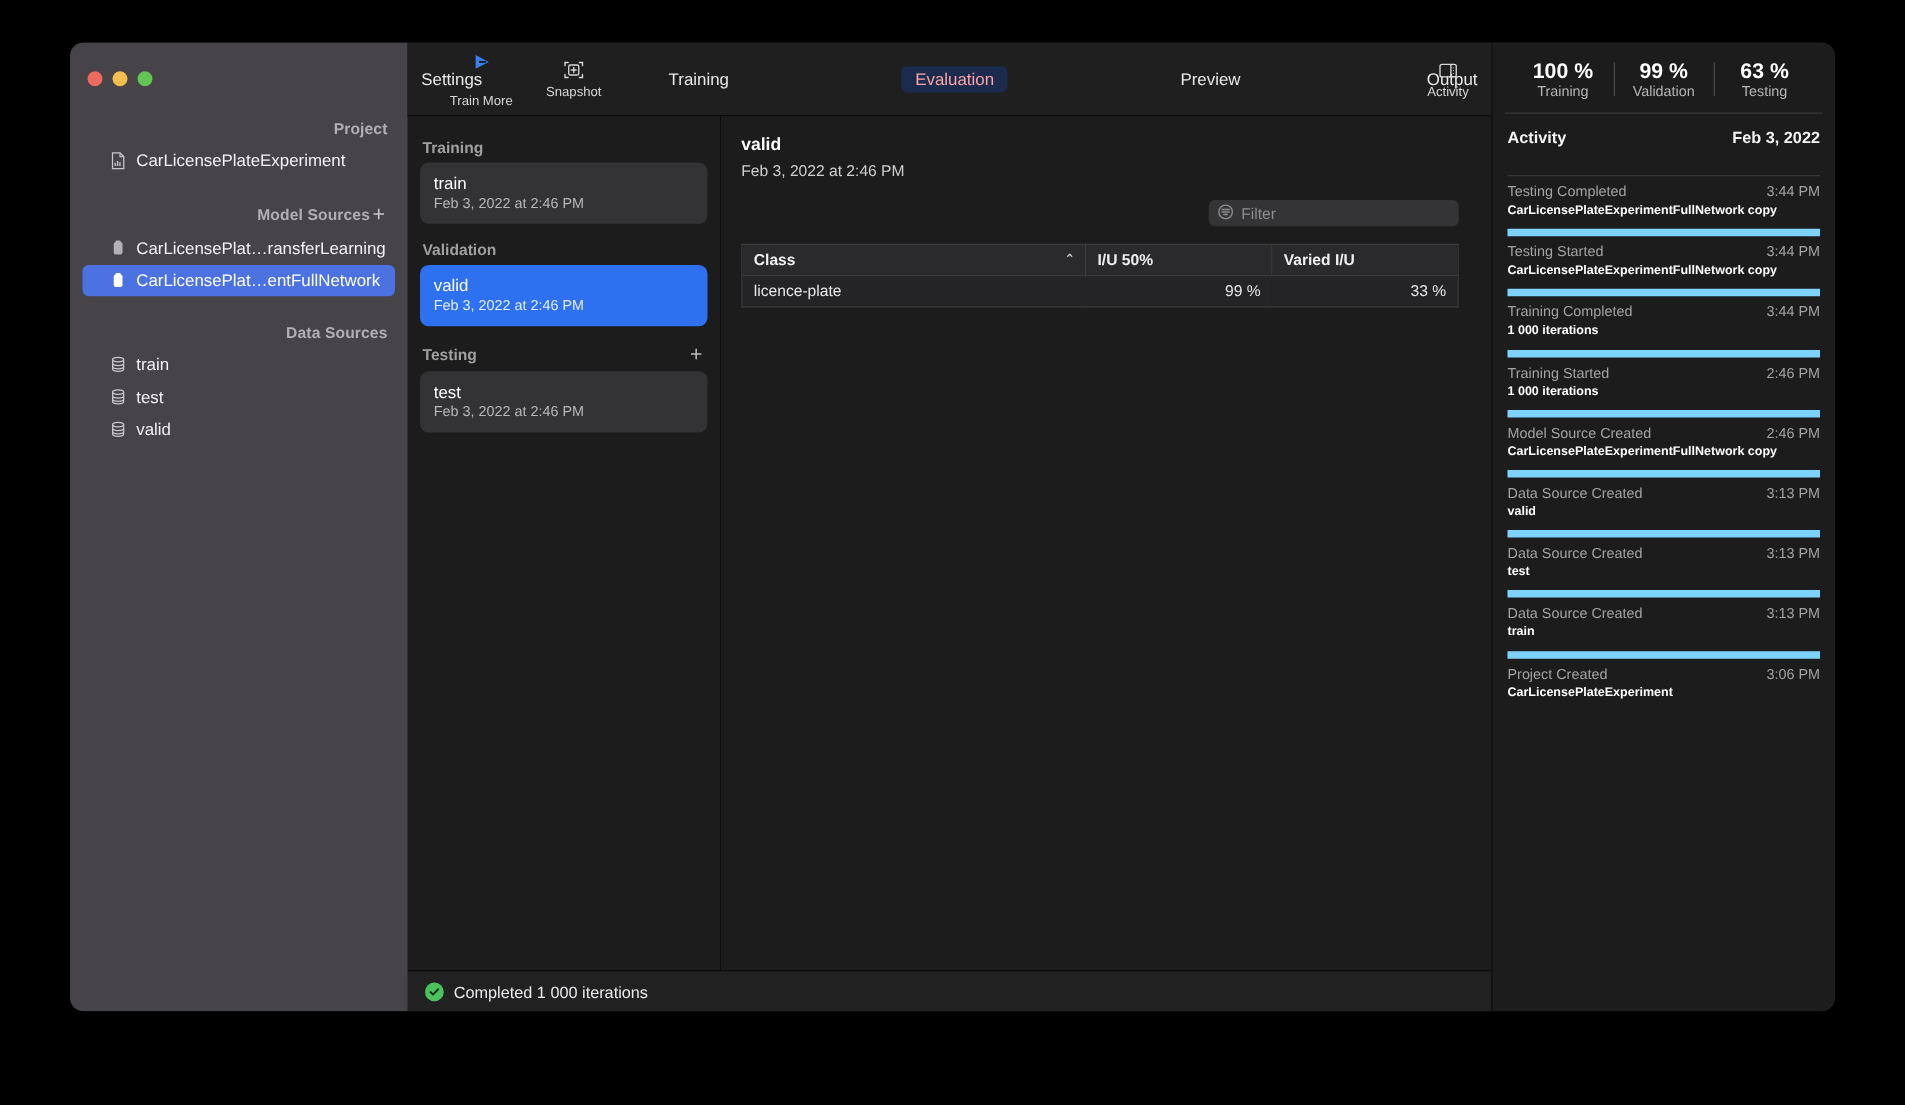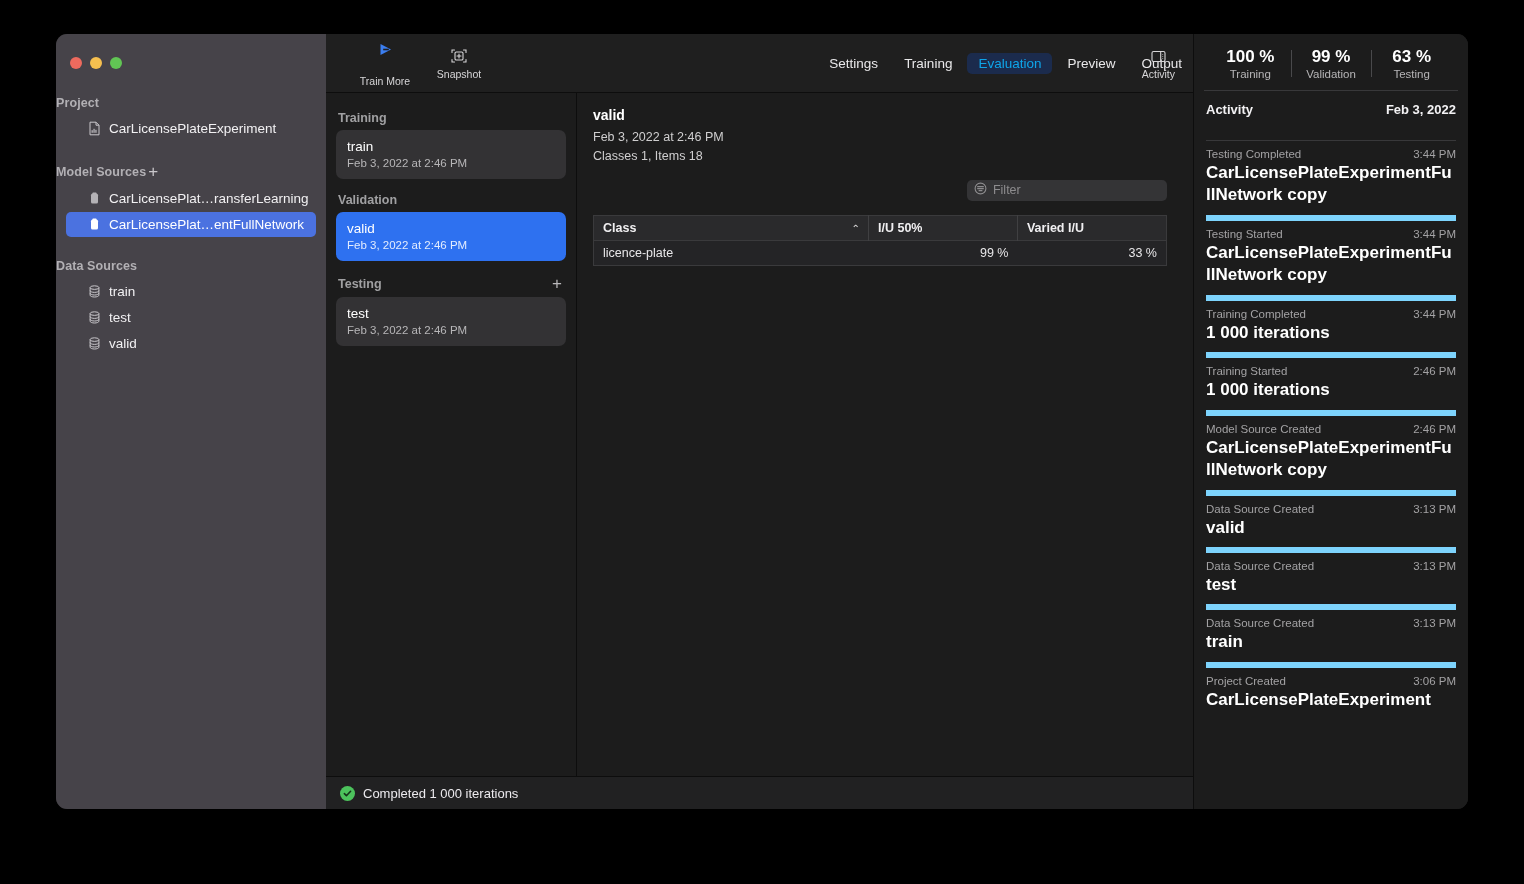--- a/index.html
+++ b/index.html
@@ -38,23 +38,23 @@
   }
   .tl { width: 12px; height: 12px; border-radius: 50%; display:block; }
   .tl.red { background: #ed6a5e; }
   .tl.yellow { background: #f5bf4f; }
   .tl.green { background: #61c554; }
 
   .sb-section {
     color: #b2b0b4;
     font-size: 12.5px;
     font-weight: 600;
-    padding: 0 16px 0 0;
+    padding: 0 16px 0 32px;
     margin-top: 22px; margin-bottom: 6px;
-    display: flex; align-items: center; justify-content: flex-start;
+    display: flex; align-items: center; justify-content: flex-end;
     letter-spacing: 0.1px;
   }
   .sb-section .addbtn {
     color: #c9c7cb; font-size: 17px; line-height: 1;
     font-weight: 300; cursor: default; padding: 0 2px;
   }
   .sb-row {
     display: flex; align-items: center; gap: 7px;
     height: 25px;
     margin: 1px 10px;
@@ -81,31 +81,31 @@
     width: 74px;
     display: flex; flex-direction: column; align-items: center;
     justify-content: center; gap: 2px;
     color: #d7d6d8; font-size: 10.5px;
   }
   .tb-item:first-child { margin-left: 22px; gap: 16px; }
   .tb-icon { height: 20px; display: flex; align-items: center; justify-content: center; }
 
   #tabs {
     position: absolute; left: 0; right: 0;
-    display: flex; justify-content: flex-end; align-items: center; gap: 4px;
+    display: flex; justify-content: space-between; align-items: center; gap: 4px;
     pointer-events: none;
   }
   .tab {
     pointer-events: auto;
     padding: 3px 11px;
     border-radius: 5px;
     color: #e9e8ea;
     font-size: 13.5px;
   }
-  .tab.active { background: #1b2b4d; color: #0ea5e9; }
+  .tab.active { background: #1b2b4d; color: #fca5a5; }
 
   #activity-btn {
     position: absolute; right: 18px;
     display: flex; flex-direction: column; align-items: center; gap: 2px;
     color: #d7d6d8; font-size: 10.5px;
   }
 
   #body { flex: 1 1 auto; display: flex; min-height: 0; }
 
   
@@ -221,21 +221,21 @@
     margin: 0 0px;
     color: #f3f2f4; font-size: 13px; font-weight: 700;
   }
   #act-head .date { font-weight: 700; }
   #act-list { overflow: hidden; padding: 16px 12px; }
   .act-item { border-top: 6px solid #7dd3fc; padding: 7px 0 8px 0; }
   .act-item:first-child { border-top: 1px solid #38383a; }
   .act-item .r1 { display: flex; justify-content: space-between; align-items: baseline; }
   .act-item .kind { color: #a3a2a4; font-size: 11.5px; }
   .act-item .time { color: #a3a2a4; font-size: 11.5px; }
-  .act-item .detail { color: #ffffff; font-size: 17px; font-weight: 600; line-height: 1.32; margin-top: 2px; word-break: break-word; }
+  .act-item .detail { color: #ffffff; font-size: 10px; font-weight: 600; line-height: 1.32; margin-top: 2px; word-break: break-word; }
 </style>
 </head>
 <body>
 
 <div id="window">
 
   <div id="sidebar">
     <div class="traffic">
       <span class="tl red"></span>
       <span class="tl yellow"></span>
@@ -399,21 +399,20 @@
           </div>
           <div class="mp-card">
             <div class="t1">test</div>
             <div class="t2">Feb 3, 2022 at 2:46 PM</div>
           </div>
         </div>
 
       <div id="detail">
         <div class="dtitle">valid</div>
         <div class="dsub">Feb 3, 2022 at 2:46 PM</div>
-        <div class="dsub">Classes 1, Items 18</div>
 
         <div class="filter-row">
           <div class="filter-box">
             <span>
               <svg width="13" height="13" viewBox="0 0 13 13">
                 <circle cx="6.5" cy="6.5" r="5.4" fill="none" stroke="#8d8c8e" stroke-width="1.1"></circle>
                 <line x1="3.2" y1="4.6" x2="9.8" y2="4.6" stroke="#8d8c8e" stroke-width="1.1"></line>
                 <line x1="3.2" y1="6.6" x2="9.8" y2="6.6" stroke="#8d8c8e" stroke-width="1.1"></line>
                 <line x1="4.6" y1="8.6" x2="8.4" y2="8.6" stroke="#8d8c8e" stroke-width="1.1"></line>
               </svg>

